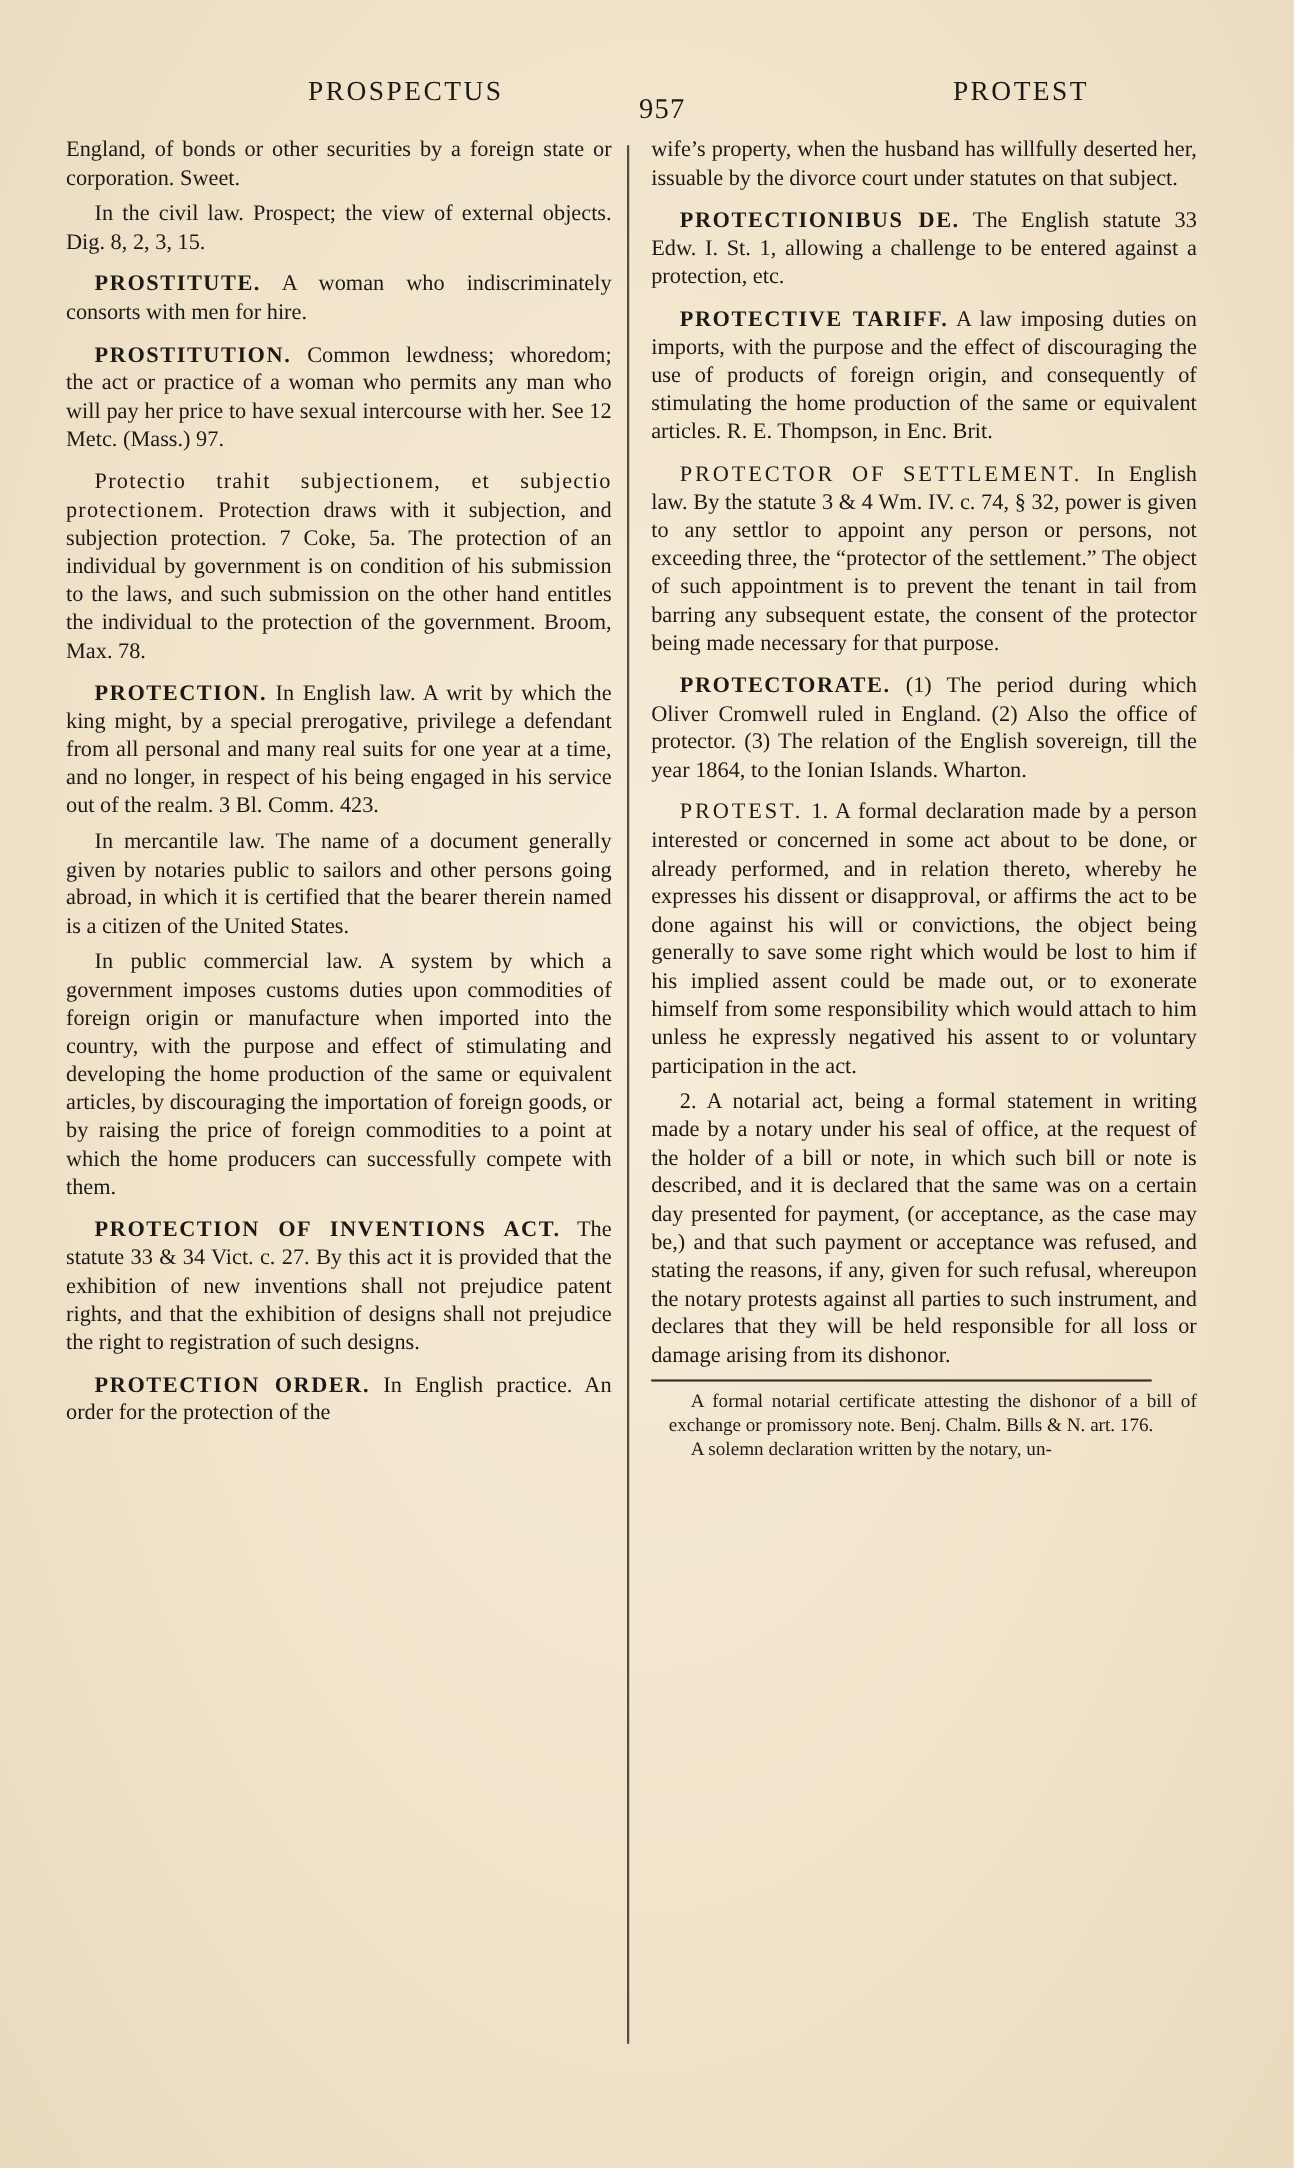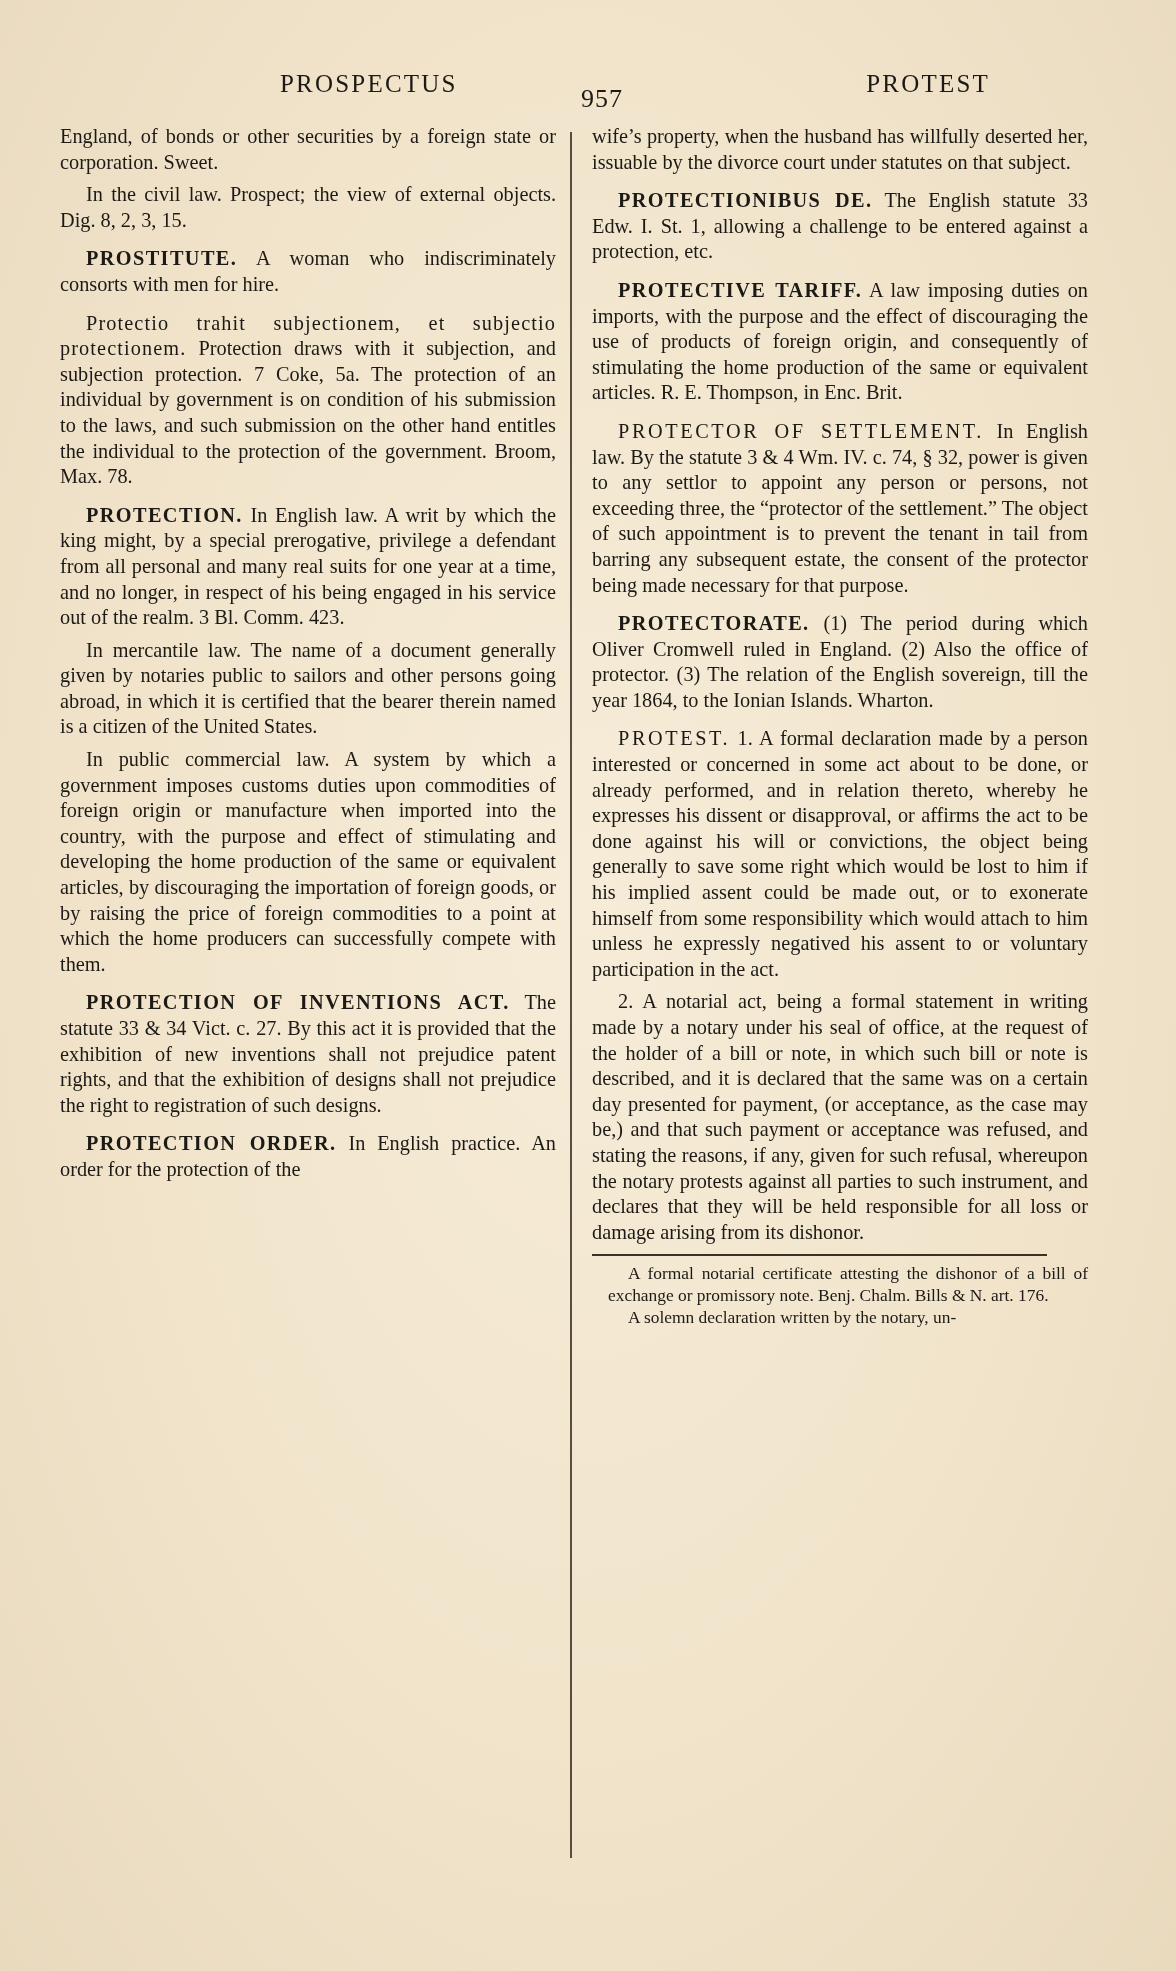--- a/index.html
+++ b/index.html
@@ -134,20 +134,21 @@
       <div class="rule"></div>
 
       <div class="col left">
 
         <p>England, of bonds or other securities by a foreign state or corporation.  Sweet.</p>
 
         <p class="ind">In the civil law.  Prospect; the view of external objects.  Dig. 8, 2, 3, 15.</p>
 
         <p class="ind gap"><span class="hw">PROSTITUTE.</span> <span>A woman who indiscriminately consorts with men for hire.</span></p>
 
+        <p class="ind gap"><span class="hw">PROSTITUTION.</span> <span>Common lewdness; whoredom; the act or practice of a woman who permits any man who will pay her price to have sexual intercourse with her.  See 12 Metc. (Mass.) 97.</span></p>
 
         <p class="ind gap"><span class="sc">Protectio trahit subjectionem, et subjectio protectionem.</span> <span>Protection draws with it subjection, and subjection protection. 7 Coke, 5a.  The protection of an individual by government is on condition of his submission to the laws, and such submission on the other hand entitles the individual to the protection of the government.  Broom, Max. 78.</span></p>
 
         <p class="ind gap"><span class="hw">PROTECTION.</span> <span>In English law.  A writ by which the king might, by a special prerogative, privilege a defendant from all personal and many real suits for one year at a time, and no longer, in respect of his being engaged in his service out of the realm. 3 Bl. Comm. 423.</span></p>
 
 
         <p class="ind">In mercantile law.  The name of a document generally given by notaries public to sailors and other persons going abroad, in which it is certified that the bearer therein named is a citizen of the United States.</p>
 
         <p class="ind">In public commercial law.  A system by which a government imposes customs duties upon commodities of foreign origin or manufacture when imported into the country, with the purpose and effect of stimulating and developing the home production of the same or equivalent articles, by discouraging the importation of foreign goods, or by raising the price of foreign commodities to a point at which the home producers can successfully compete with them.</p>
 

